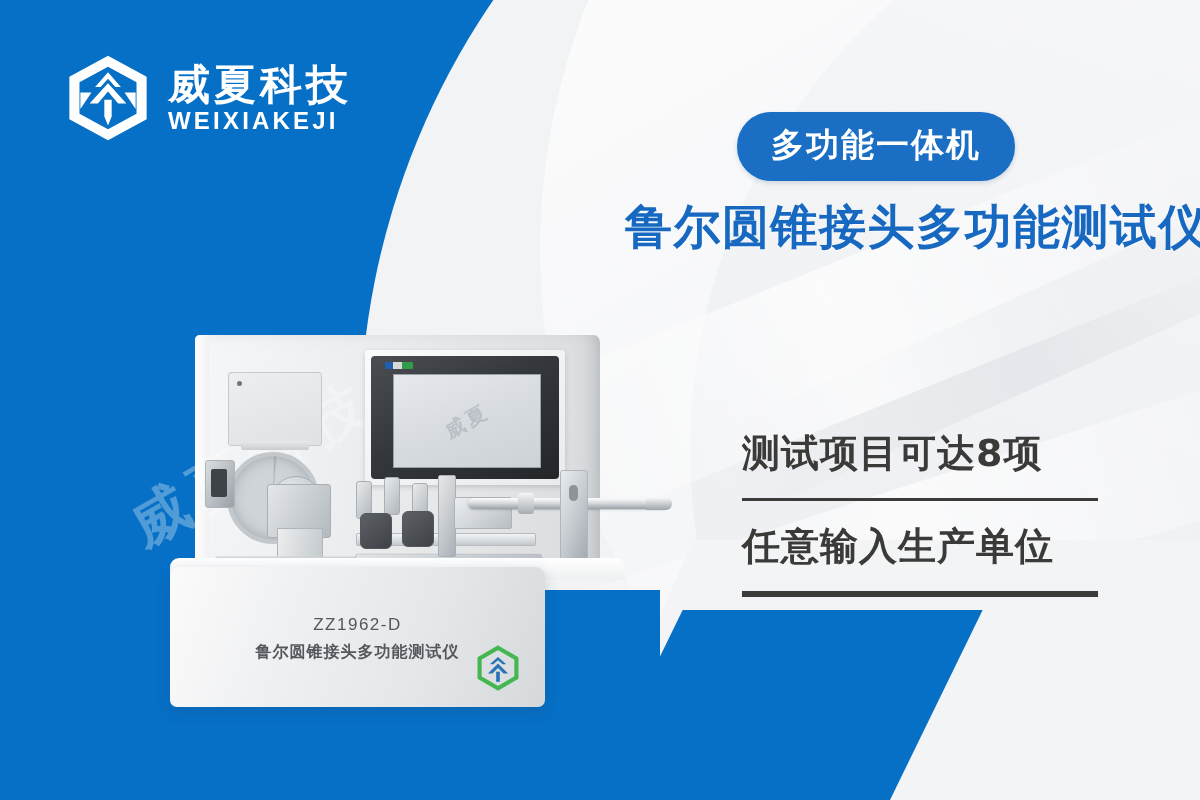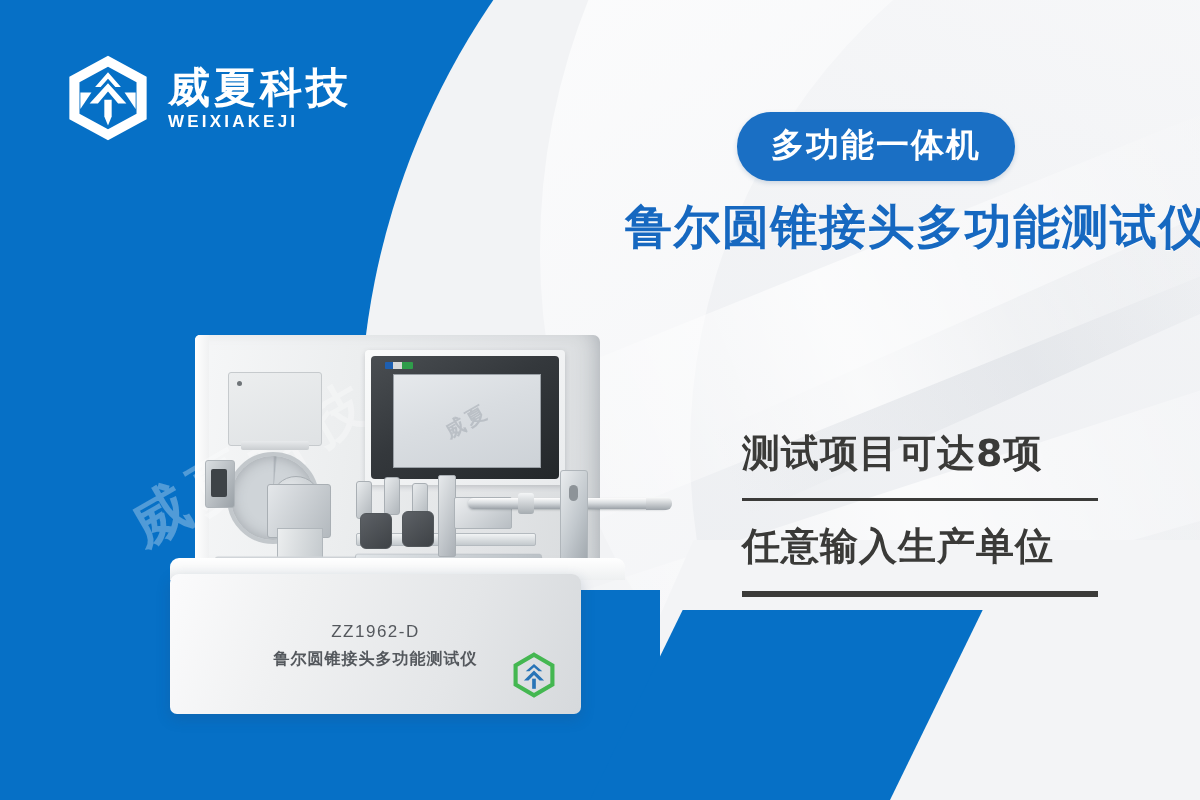--- a/index.html
+++ b/index.html
@@ -63,21 +63,21 @@
 
   
   .logo{position:absolute;left:62px;top:52px;display:flex;align-items:center;gap:14px;}
   .logo-mark{width:92px;height:92px;flex:none;}
   .logo-words{display:flex;flex-direction:column;gap:2px;}
   .logo-cn{
     font-size:42px;font-weight:700;color:#ffffff;letter-spacing:4px;line-height:1.05;
     font-family:"DejaVu Sans","Liberation Sans",sans-serif;
   }
   .logo-en{
-    font-size:17px;font-weight:700;color:#ffffff;letter-spacing:3.2px;line-height:1;
+    font-size:24px;font-weight:700;color:#ffffff;letter-spacing:3.2px;line-height:1;
     font-family:"Liberation Sans",sans-serif;
   }
 
   
   .badge{
     position:absolute;left:737px;top:112px;
     background:#1a6fc4;color:#fff;
     border-radius:34px;
     padding:11px 34px 13px;
     font-size:33px;font-weight:700;letter-spacing:2px;
@@ -156,21 +156,21 @@
     border:1px solid #9aa0a6;
   }
   .hmi-screen-wm{
     position:absolute;inset:0;display:flex;align-items:center;justify-content:center;
     color:rgba(150,158,166,.45);font-size:20px;font-weight:700;letter-spacing:4px;
     font-family:"DejaVu Sans","Liberation Sans",sans-serif;
     transform:rotate(-30deg);overflow:hidden;
   }
 
   .base{
-    position:absolute;left:20px;top:244px;width:411px;height:140px;
+    position:absolute;left:20px;top:237px;width:375px;height:140px;
     background:linear-gradient(110deg,#fbfbfc 0%,#f0f1f2 30%,#e4e6e8 68%,#d6d9dc 100%);
     border-radius:9px 9px 7px 7px;
     box-shadow:0 5px 14px rgba(40,70,110,.22);
   }
   .base-top{
     position:absolute;left:20px;top:228px;width:455px;height:22px;
     background:linear-gradient(180deg,#ffffff,#eef0f1);
     border-radius:9px 9px 0 0;
   }
   .base-label{

